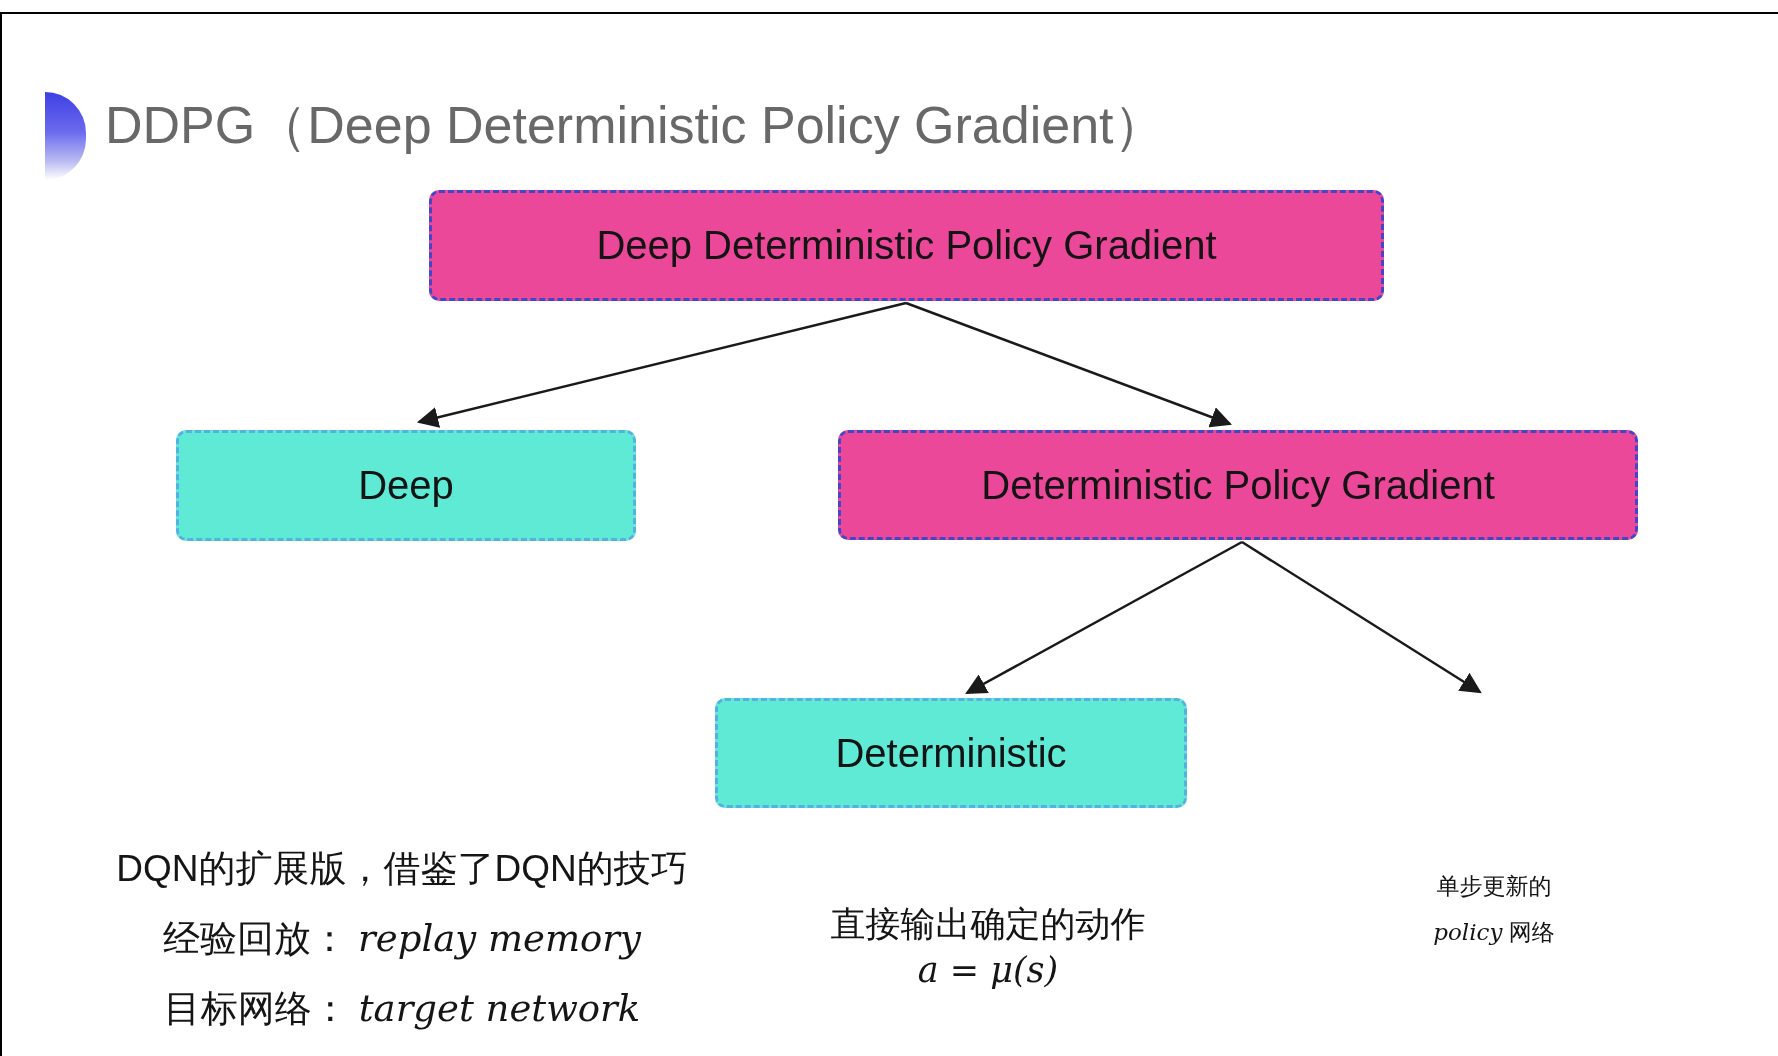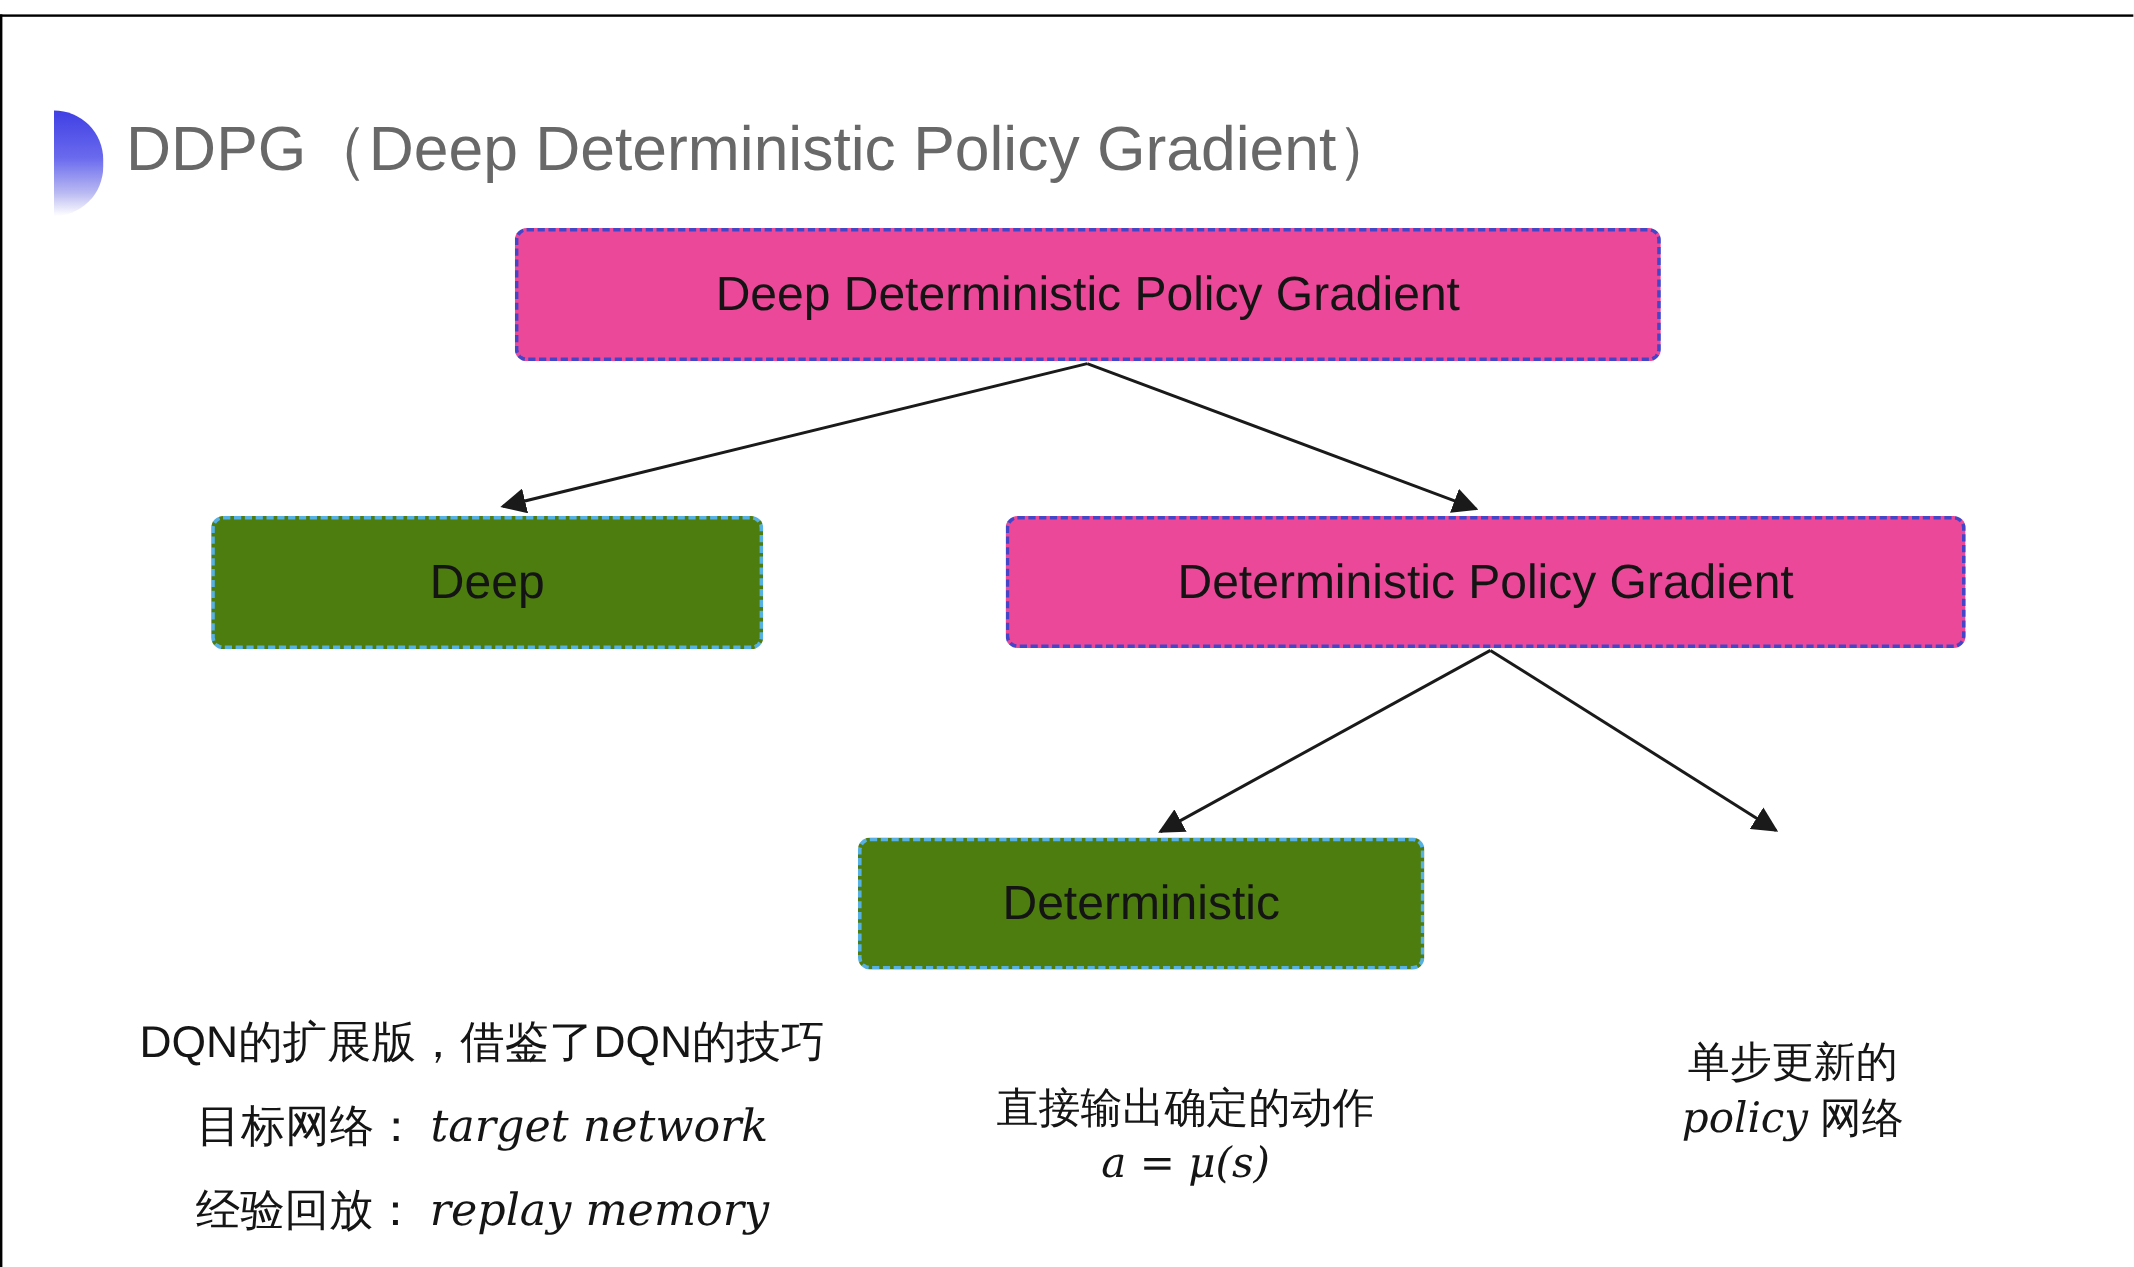--- a/index.html
+++ b/index.html
@@ -40,21 +40,21 @@
     display: flex;
     align-items: center;
     justify-content: center;
     border-radius: 10px;
     font-size: 40px;
     color: #141414;
     box-sizing: border-box;
     white-space: nowrap;
   }
   .node.purple { background: #ec4899; border: 3px dashed #4545c8; }
-  .node.cyan   { background: #4d7c0f; border: 3px dashed #56b0e1; }
+  .node.cyan   { background: #5eead4; border: 3px dashed #56b0e1; }
 
   #node-ddpg { left: 427px;  top: 176px; width: 955px; height: 111px; }
   #node-deep { left: 174px;  top: 416px; width: 460px; height: 111px; }
   #node-dpg  { left: 836px;  top: 416px; width: 800px; height: 110px; }
   #node-det  { left: 713px;  top: 684px; width: 472px; height: 110px; }
   #node-pg   { left: 1262px; top: 682px; width: 461px; height: 110px; }
 
   
   svg.edges {
     position: absolute;
@@ -65,21 +65,21 @@
   svg.edges line { stroke: #1a1a1a; stroke-width: 2.5; }
 
   
   .note {
     position: absolute;
     text-align: center;
     color: #151515;
   }
   #note-left  { left: 110px;  top: 820px; width: 580px; font-size: 37px; line-height: 70px; }
   #note-mid   { left: 786px;  top: 887px; width: 400px; font-size: 35px; line-height: 46px; }
-  #note-right { left: 1292px; top: 849px; width: 400px; font-size: 35px; line-height: 46px; }
+  #note-right { left: 1292px; top: 849px; width: 400px; font-size: 23px; line-height: 46px; }
 
   .math {
     font-family: "DejaVu Serif", "Liberation Serif", serif;
     font-style: italic;
   }
   .note .math { margin-left: 10px; }
   .note .math.no-gap { margin-left: 0; }
 </style>
 </head>
 <body>
@@ -112,24 +112,24 @@
   </div>
   <div class="node cyan" id="node-det">
     <span>Deterministic</span>
   </div>
 
   <div class="note" id="note-left">
     <div>
       <span>DQN的扩展版，借鉴了DQN的技巧</span>
     </div>
     <div>
-      <span>目标网络：</span><span class="math">target network</span>
+      <span>经验回放：</span><span class="math">replay memory</span>
     </div>
     <div>
-      <span>经验回放：</span><span class="math">replay memory</span>
+      <span>目标网络：</span><span class="math">target network</span>
     </div>
   </div>
 
   <div class="note" id="note-mid">
     <div>
       <span>直接输出确定的动作</span>
     </div>
     <div>
       <span class="math no-gap">a = μ(s)</span>
     </div>

